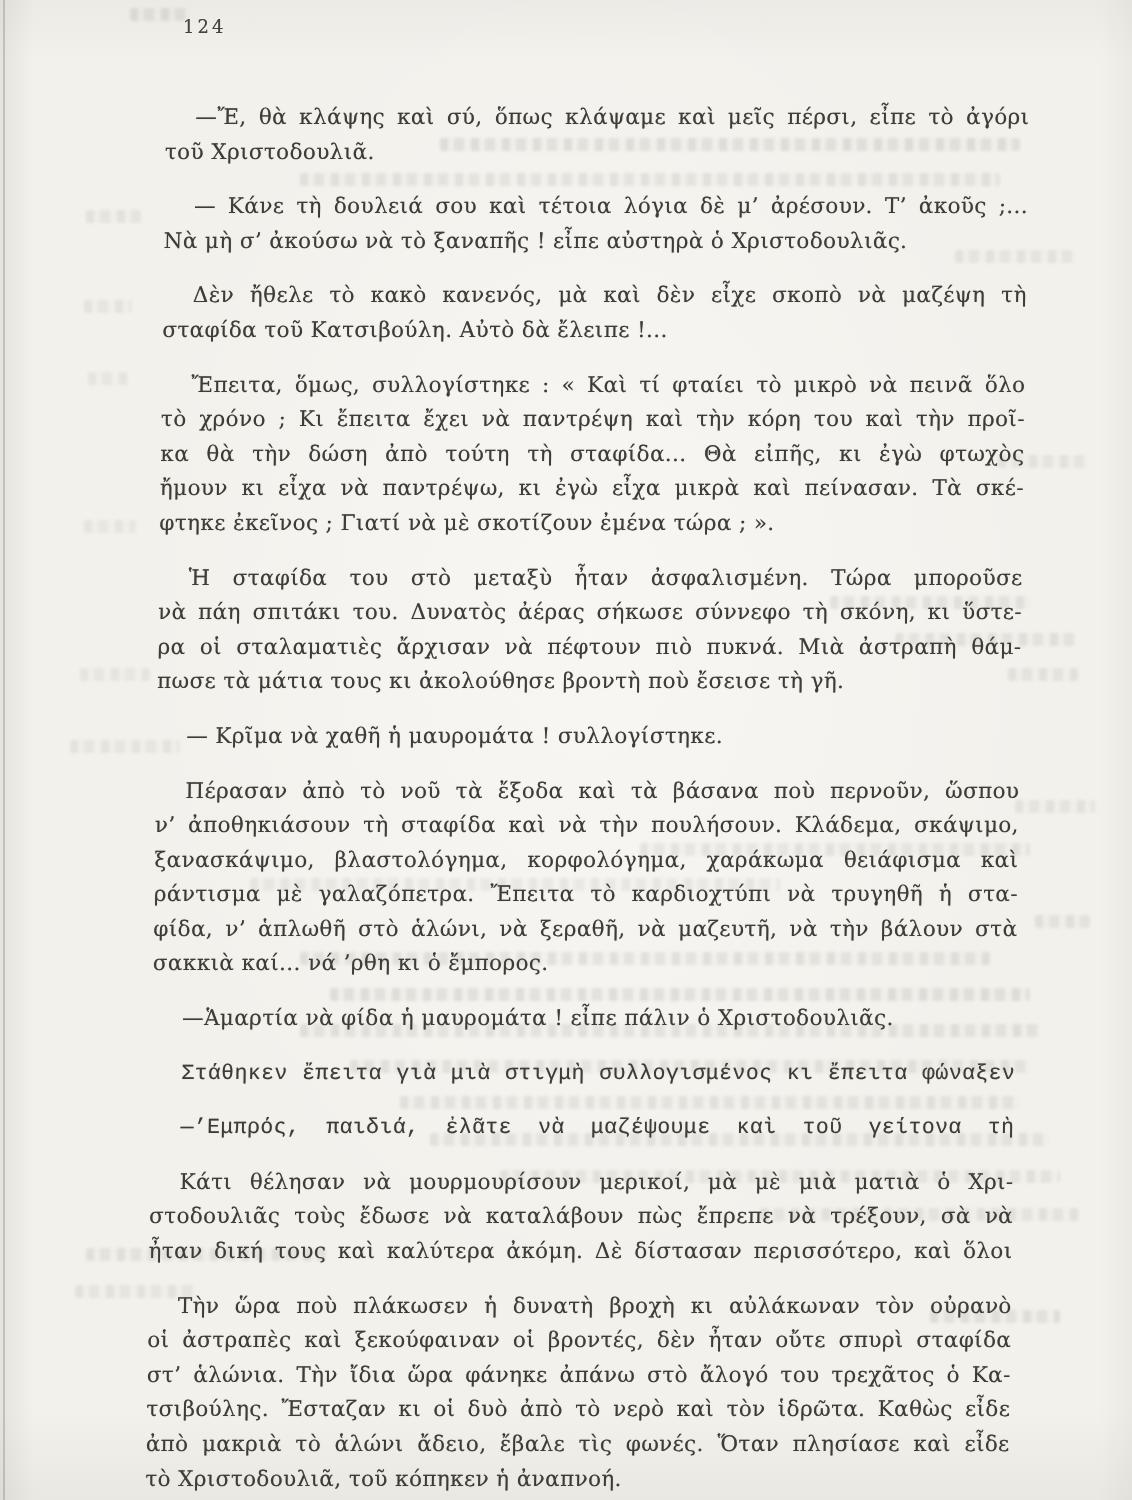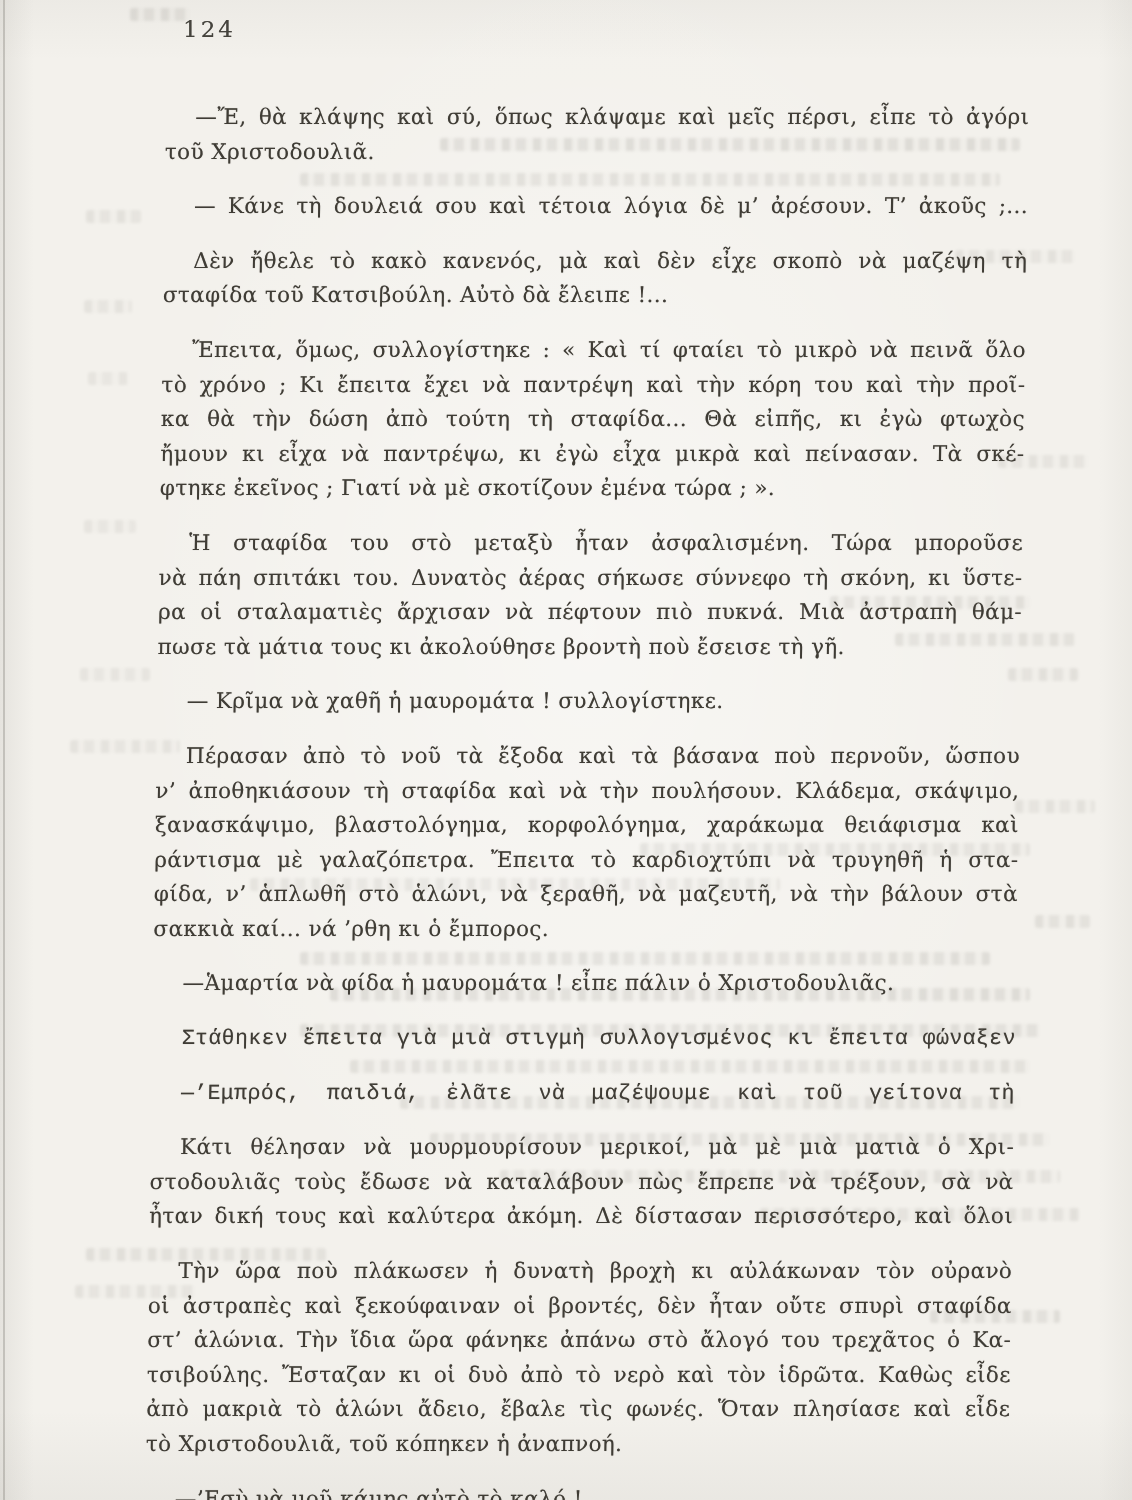--- a/index.html
+++ b/index.html
@@ -20,21 +20,21 @@
       radial-gradient(ellipse at 52% 42%, rgba(255,255,255,0.40) 0%, rgba(255,255,255,0.0) 55%),
       linear-gradient(90deg, rgba(112,109,101,0.10) 0%, rgba(112,109,101,0.0) 3%, rgba(112,109,101,0.0) 97%, rgba(112,109,101,0.06) 100%),
       linear-gradient(180deg, rgba(112,109,101,0.05) 0%, rgba(112,109,101,0.0) 4%, rgba(112,109,101,0.0) 94%, rgba(112,109,101,0.07) 100%);
   }
   .scan-edge{
     position:absolute;left:3px;top:0;width:2px;height:100%;
     background:rgba(138,135,126,0.38);
   }
   .page-number{
     position:absolute;left:183px;top:16px;
-    font-size:23px;color:#45433d;
+    font-size:18px;color:#45433d;
     letter-spacing:3px;
     text-shadow:0 0 0.6px rgba(69,67,61,0.55);
   }
   .text-block{
     position:absolute;left:166px;top:80px;width:864px;
     transform:skewX(-0.85deg);
     transform-origin:top left;
     color:var(--ink);
     font-size:21.5px;
     line-height:34.6px;
@@ -104,20 +104,21 @@
     <div class="smudge" style="left: 75px; top: 1285px; width: 120px; opacity: 0.22;"></div>
   </div>
 
 <div class="text-block" id="text-block">
     <div class="para">
       <div class="line first">—Ἔ, θὰ κλάψης καὶ σύ, ὅπως κλάψαμε καὶ μεῖς πέρσι, εἶπε τὸ ἀγόρι</div>
       <div class="line last">τοῦ Χριστοδουλιᾶ.</div>
     </div>
     <div class="para">
       <div class="line first">— Κάνε τὴ δουλειά σου καὶ τέτοια λόγια δὲ μ’ ἀρέσουν. Τ’ ἀκοῦς ;...</div>
+      <div class="line last">Νὰ μὴ σ’ ἀκούσω νὰ τὸ ξαναπῆς ! εἶπε αὐστηρὰ ὁ Χριστοδουλιᾶς.</div>
     </div>
     <div class="para">
       <div class="line first">Δὲν ἤθελε τὸ κακὸ κανενός, μὰ καὶ δὲν εἶχε σκοπὸ νὰ μαζέψη τὴ</div>
       <div class="line last">σταφίδα τοῦ Κατσιβούλη. Αὐτὸ δὰ ἔλειπε !...</div>
     </div>
     <div class="para">
       <div class="line first">Ἔπειτα, ὅμως, συλλογίστηκε : « Καὶ τί φταίει τὸ μικρὸ νὰ πεινᾶ ὅλο</div>
       <div class="line">τὸ χρόνο ; Κι ἔπειτα ἔχει νὰ παντρέψη καὶ τὴν κόρη του καὶ τὴν προῖ-</div>
       <div class="line">κα θὰ τὴν δώση ἀπὸ τούτη τὴ σταφίδα... Θὰ εἰπῆς, κι ἐγὼ φτωχὸς</div>
       <div class="line">ἤμουν κι εἶχα νὰ παντρέψω, κι ἐγὼ εἶχα μικρὰ καὶ πείνασαν. Τὰ σκέ-</div>

